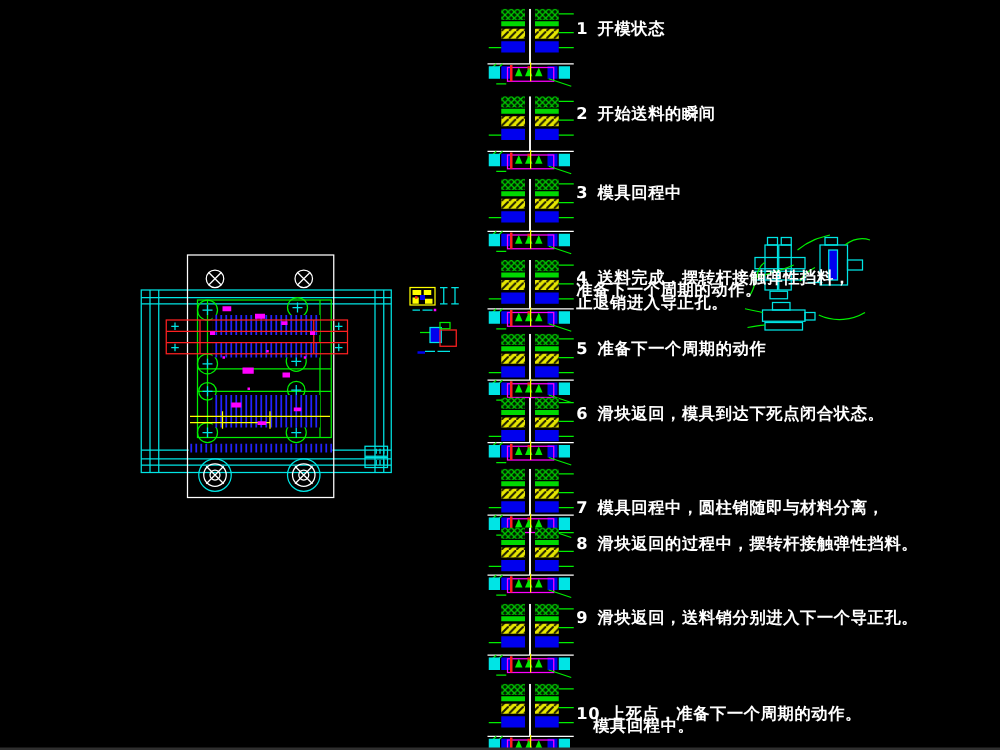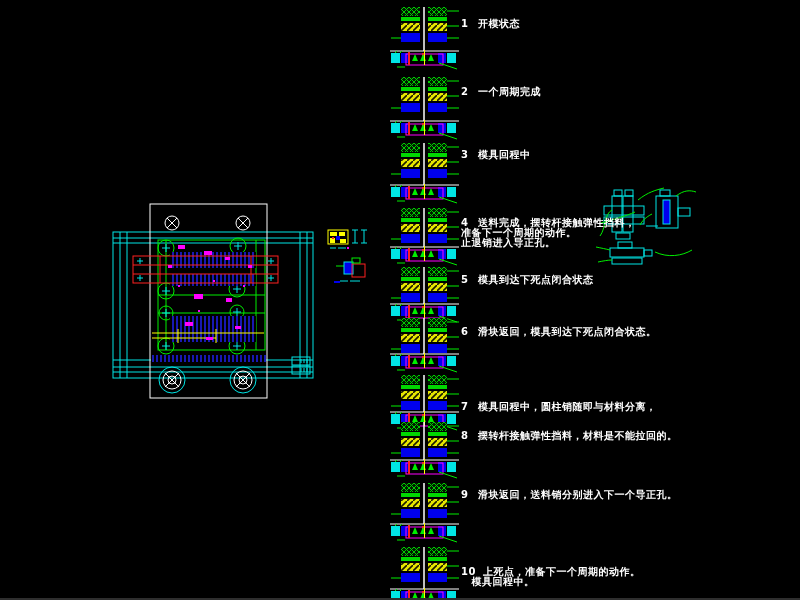--- a/index.html
+++ b/index.html
@@ -2,21 +2,21 @@
 <html><head>
 <meta charset="utf-8">
 <style>
   html,body{margin:0;padding:0;background:#000;}
   #screen{position:relative;width:800px;height:600px;background:#000;overflow:hidden;
           font-family:"DejaVu Sans",sans-serif;}
   #art{position:absolute;left:0;top:0;}
   #stages{position:absolute;left:0;top:0;width:800px;height:600px;}
   .step{position:absolute;left:0;width:800px;height:0;}
   .fig{position:absolute;left:389px;top:0;}
-  .txt{position:absolute;left:461px;width:190px;color:#fff;font-size:10px;
+  .txt{position:absolute;left:461px;width:190px;color:#fff;font-size:13px;
        font-weight:bold;letter-spacing:.5px;}
   .ln{line-height:10px;white-space:pre;}
   .num{display:inline-block;min-width:10px;margin-right:7px;}
   #bottom-strip{position:absolute;left:0;bottom:0;width:800px;height:2px;background:#2e2e2e;}
 </style>
 </head>
 <body>
 
 <div id="screen">
 
@@ -260,21 +260,21 @@
   <rect x="19" y="45" width="2" height="13" fill="#ff2020"></rect>
   <rect x="33" y="46" width="2" height="3" fill="#ff2020"></rect>
   <path d="M23,54 L29,54 L26,47 Z" fill="#00ee00"></path>
             <path d="M31,54 L37,54 L34,47 Z" fill="#00ee00"></path>
             <path d="M39,54 L45,54 L42,47 Z" fill="#00ee00"></path>
   <line x1="35.5" y1="43" x2="35.5" y2="58" stroke="#ffff00"></line>
   <line x1="50" y1="56" x2="68" y2="62" stroke="#00ee00"></line>
   <line x1="8" y1="60" x2="16" y2="60" stroke="#00ee00"></line>
   </svg></div>
         <div class="txt" style="top:10px">
-          <div class="ln"><span class="num">2</span><span>一个周期完成</span></div>
+          <div class="ln"><span class="num">2</span><span>开始送料的瞬间</span></div>
         </div>
       </div>
       <div class="step" style="top: 143px;">
         <div class="fig"><svg width="72" height="65" viewBox="0 0 72 65" xmlns="http://www.w3.org/2000/svg">
   <rect x="12" y="0" width="19" height="9" fill="url(#gh)"></rect>
   <rect x="39" y="0" width="19" height="9" fill="url(#gh)"></rect>
   <rect x="12" y="10" width="19" height="4" fill="#00d800"></rect>
   <rect x="39" y="10" width="19" height="4" fill="#00d800"></rect>
   <rect x="12" y="16" width="19" height="8" fill="url(#yh)"></rect>
   <rect x="39" y="16" width="19" height="8" fill="url(#yh)"></rect>
@@ -370,21 +370,21 @@
   <rect x="19" y="38" width="2" height="13" fill="#ff2020"></rect>
   <rect x="33" y="39" width="2" height="3" fill="#ff2020"></rect>
   <path d="M23,47 L29,47 L26,40 Z" fill="#00ee00"></path>
             <path d="M31,47 L37,47 L34,40 Z" fill="#00ee00"></path>
             <path d="M39,47 L45,47 L42,40 Z" fill="#00ee00"></path>
   <line x1="35.5" y1="36" x2="35.5" y2="51" stroke="#ffff00"></line>
   <line x1="50" y1="49" x2="68" y2="55" stroke="#00ee00"></line>
   <line x1="8" y1="53" x2="16" y2="53" stroke="#00ee00"></line>
   </svg></div>
         <div class="txt" style="top:8px">
-          <div class="ln"><span class="num">5</span><span>模具到达下死点闭合状态</span></div>
+          <div class="ln"><span class="num">5</span><span>准备下一个周期的动作</span></div>
         </div>
       </div>
       <div class="step" style="top: 318px;">
         <div class="fig"><svg width="72" height="59" viewBox="0 0 72 59" xmlns="http://www.w3.org/2000/svg">
   <rect x="12" y="0" width="19" height="9" fill="url(#gh)"></rect>
   <rect x="39" y="0" width="19" height="9" fill="url(#gh)"></rect>
   <rect x="12" y="10" width="19" height="4" fill="#00d800"></rect>
   <rect x="39" y="10" width="19" height="4" fill="#00d800"></rect>
   <rect x="12" y="16" width="19" height="8" fill="url(#yh)"></rect>
   <rect x="39" y="16" width="19" height="8" fill="url(#yh)"></rect>
@@ -478,21 +478,21 @@
   <rect x="19" y="39" width="2" height="13" fill="#ff2020"></rect>
   <rect x="33" y="40" width="2" height="3" fill="#ff2020"></rect>
   <path d="M23,48 L29,48 L26,41 Z" fill="#00ee00"></path>
             <path d="M31,48 L37,48 L34,41 Z" fill="#00ee00"></path>
             <path d="M39,48 L45,48 L42,41 Z" fill="#00ee00"></path>
   <line x1="35.5" y1="37" x2="35.5" y2="52" stroke="#ffff00"></line>
   <line x1="50" y1="50" x2="68" y2="56" stroke="#00ee00"></line>
   <line x1="8" y1="54" x2="16" y2="54" stroke="#00ee00"></line>
   </svg></div>
         <div class="txt" style="top:9px">
-          <div class="ln"><span class="num">8</span><span>摆转杆接触弹性挡料，材料是不能拉回的。</span></div>
+          <div class="ln"><span class="num">8</span><span>滑块返回的过程中，摆转杆接触弹性挡料。</span></div>
         </div>
       </div>
       <div class="step" style="top: 483px;">
         <div class="fig"><svg width="72" height="64" viewBox="0 0 72 64" xmlns="http://www.w3.org/2000/svg">
   <rect x="12" y="0" width="19" height="9" fill="url(#gh)"></rect>
   <rect x="39" y="0" width="19" height="9" fill="url(#gh)"></rect>
   <rect x="12" y="10" width="19" height="4" fill="#00d800"></rect>
   <rect x="39" y="10" width="19" height="4" fill="#00d800"></rect>
   <rect x="12" y="16" width="19" height="8" fill="url(#yh)"></rect>
   <rect x="39" y="16" width="19" height="8" fill="url(#yh)"></rect>

